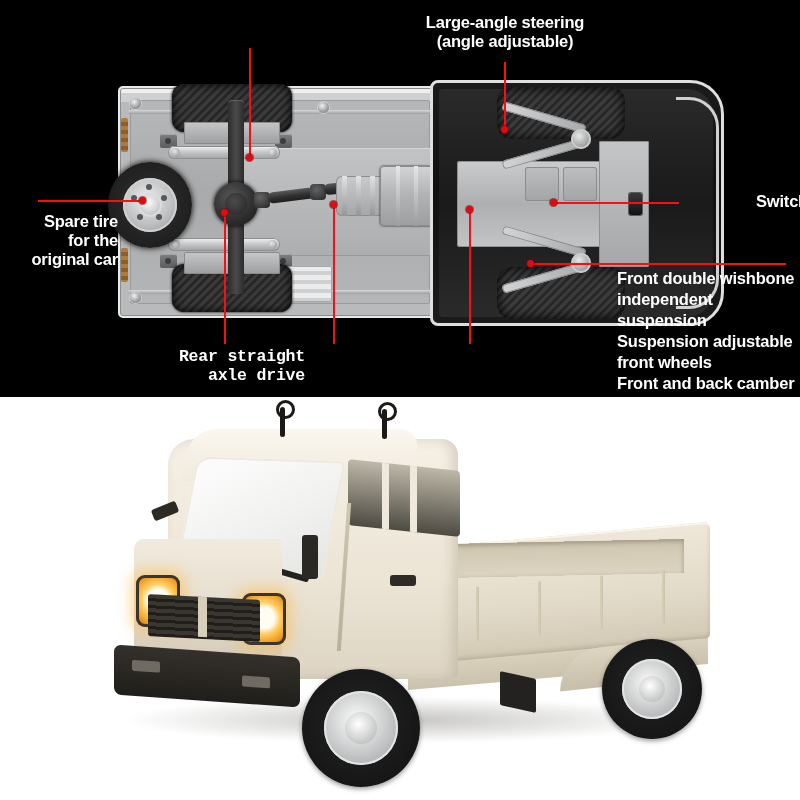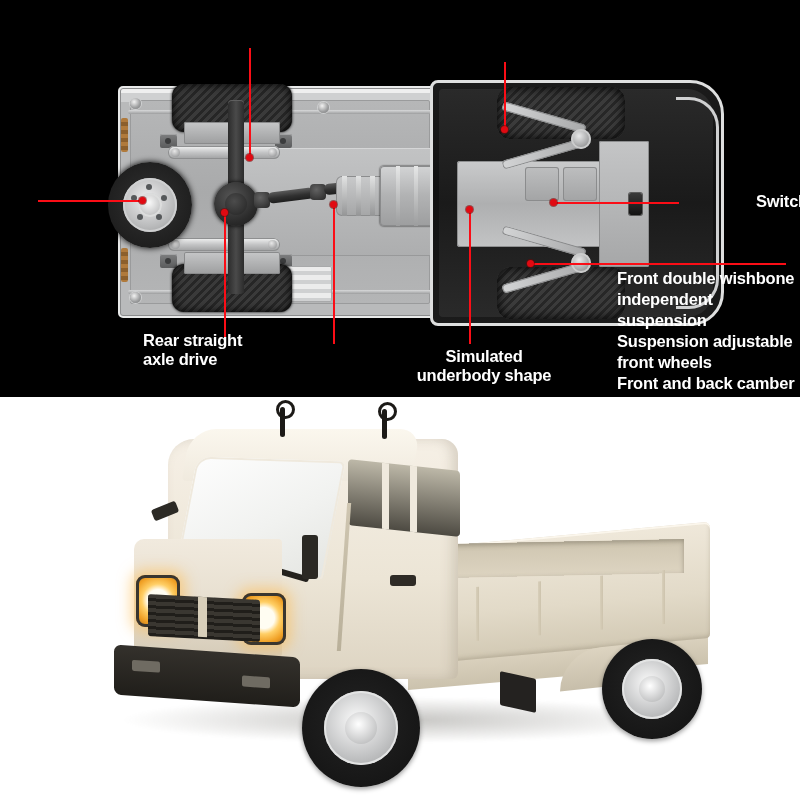--- a/index.html
+++ b/index.html
@@ -339,36 +339,39 @@
     <div class="leader v" style="left:224px;top:212px;height:132px;"></div>
     <div class="dot" style="left:221px;top:209px;"></div>
 
     <div class="leader v" style="left:333px;top:204px;height:140px;"></div>
     <div class="dot" style="left:330px;top:201px;"></div>
 
     <div class="leader v" style="left:469px;top:209px;height:135px;"></div>
     <div class="dot" style="left:466px;top:206px;"></div>
 
 
-
+    <div class="callout-label" style="left:402px;top:13px;width:206px;text-align:center;">Large-angle steering
+(angle adjustable)</div>
+
+    <div class="callout-label" style="left:0px;top:212px;width:118px;text-align:right;">Spare tire
+for the
+original car</div>
 
     <div class="callout-label" style="left:698px;top:192px;width:110px;text-align:right;">Switch</div>
 
     <div class="callout-label" style="left:617px;top:268px;width:186px;text-align:left;line-height:21px;">Front double wishbone
 independent suspension
 Suspension adjustable
 front wheels
 Front and back camber</div>
 
-    <div class="callout-label" style="left:143px;top:331px;width:162px;text-align:left;">Rear straight
+    <div class="callout-label" style="left:143px;top:347px;width:162px;text-align:right;font-family:Liberation Mono, monospace;">Rear straight
 axle drive</div>
 
 
-    <div class="callout-label" style="left:400px;top:347px;width:168px;text-align:center;">Simulated
-underbody shape</div>
   </div>
 
   <div id="photo-panel">
     <div id="shadow"></div>
 
     <div id="truck">
 
       <div id="bed-floor"></div>
       <div id="bed-box">
         <div id="bed-well"></div>

